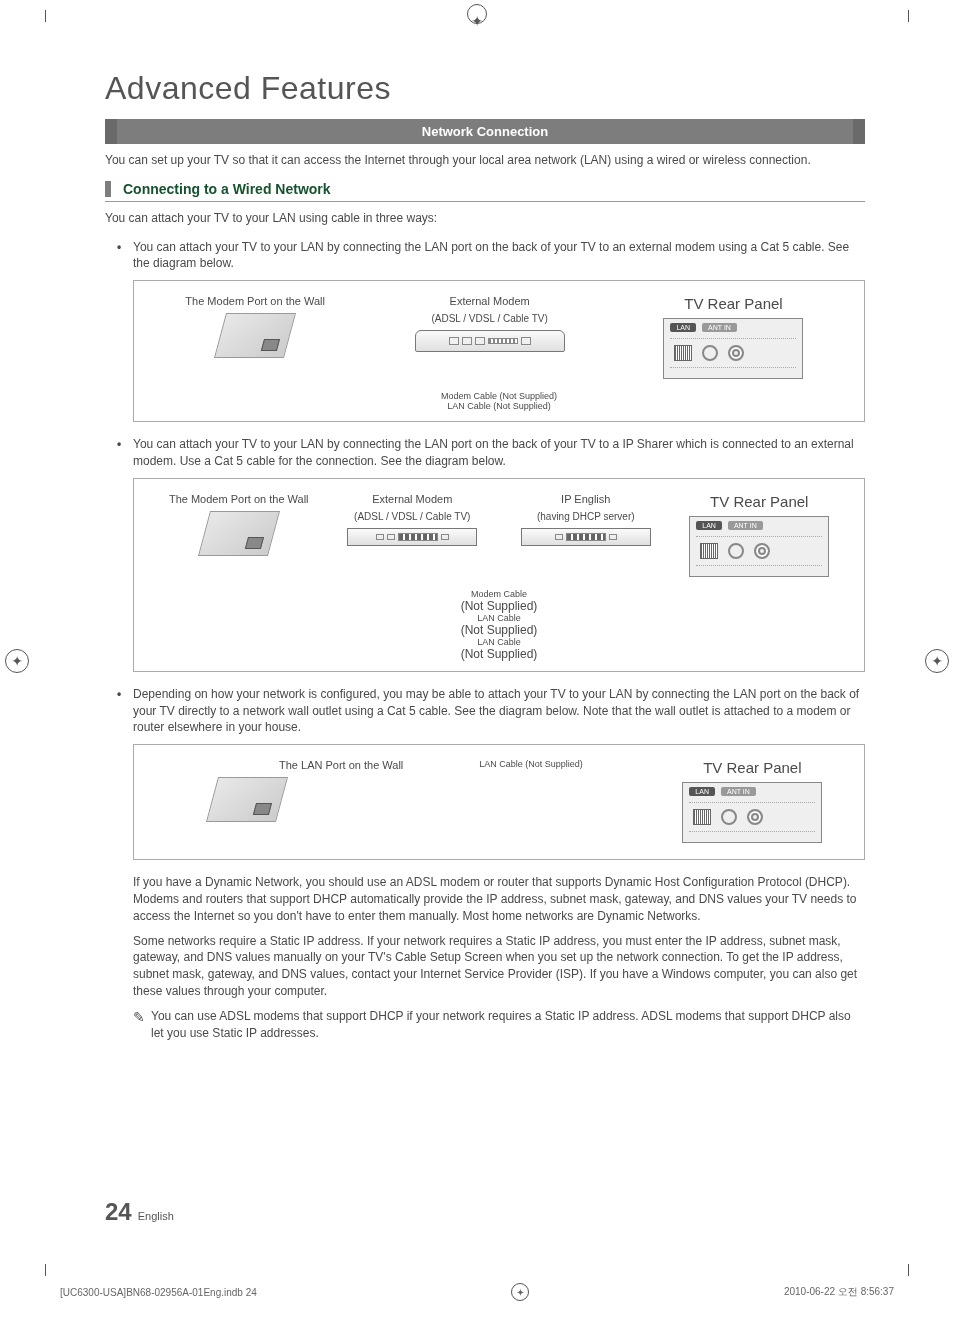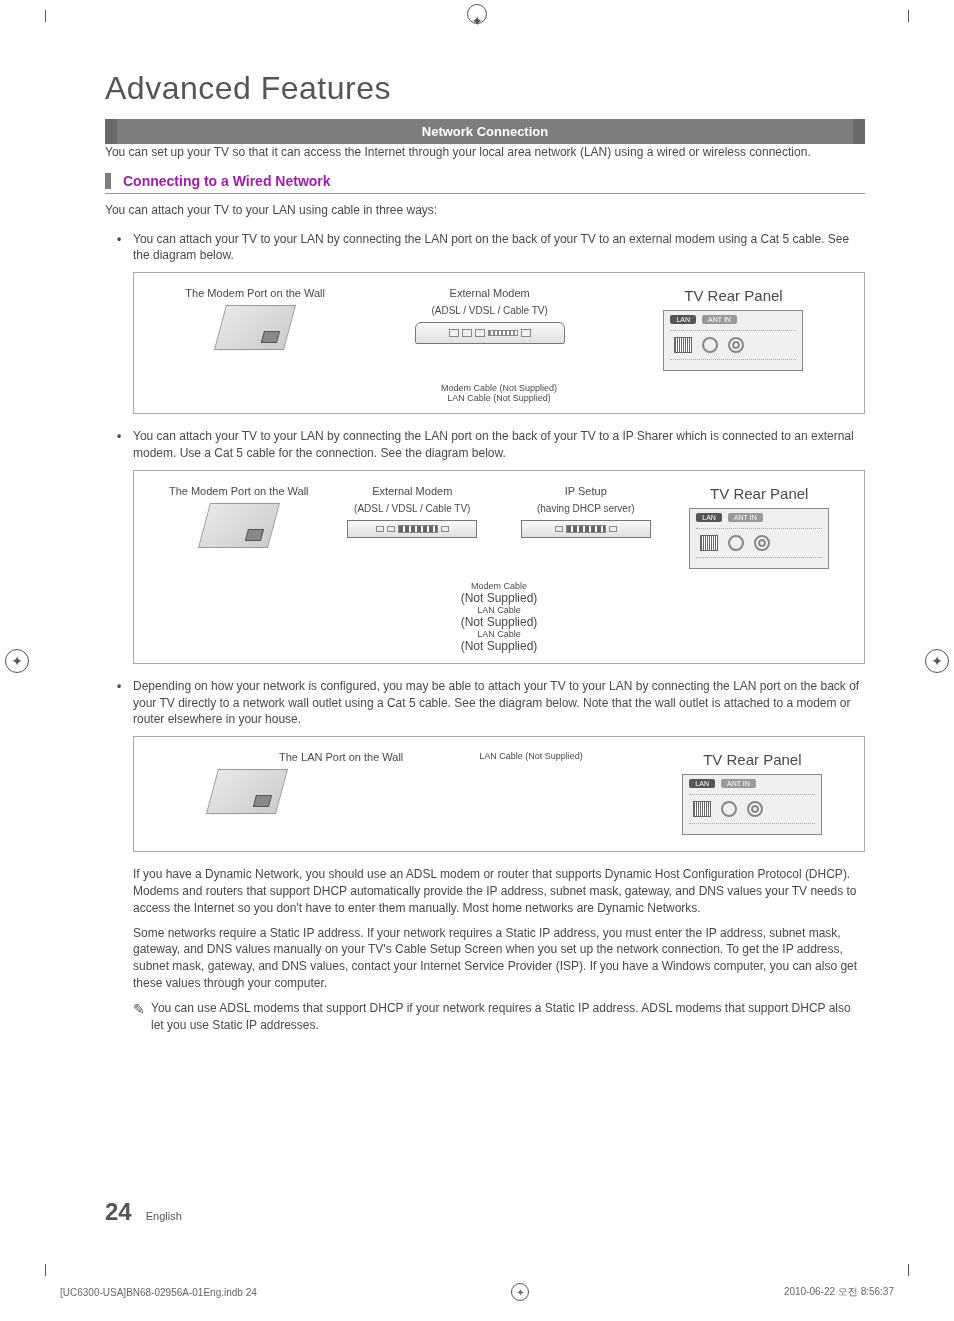--- a/index.html
+++ b/index.html
@@ -32,25 +32,26 @@
   }
   .section-bar {
     background: #7d7d7d;
     color: #fff;
     text-align: center;
     font-weight: bold;
     font-size: 13px;
     padding: 5px 8px;
     border-left: 12px solid #6a6a6a;
     border-right: 12px solid #6a6a6a;
+    margin-bottom: 8px;
   }
   .body-text { font-size: 12px; line-height: 1.4; margin-bottom: 12px; }
   .sub-heading-row { display: flex; align-items:center; border-bottom: 1px solid #999; padding-bottom: 4px; margin-bottom: 8px; }
   .sub-heading-row .tick { width: 6px; height: 16px; background: #7d7d7d; margin-right: 12px; }
-  .sub-heading-row .sub-heading { font-weight: bold; font-size: 14px; color: #a21caf; }
+  .sub-heading-row .sub-heading { font-weight: bold; font-size: 14px; color: #14532d; }
   ul.bullets { list-style: none; margin-bottom: 8px; }
   ul.bullets > li { font-size: 12px; line-height: 1.4; padding-left: 28px; position: relative; margin-bottom: 6px; }
   ul.bullets > li::before { content:"•"; position:absolute; left: 12px; font-weight:bold; }
   .diagram { border: 1px solid #aaa; margin: 6px 0 14px 28px; padding: 14px 18px 10px 18px; font-size: 10px; position: relative; }
   .dia-row { display:flex; align-items:flex-start; }
   .dia-col { flex:1; text-align:center; font-size:10px; }
   .dia-label-top { font-size: 11px; margin-bottom: 6px; }
   .dia-sub { font-size:10px; }
   .wall-port, .modem-box, .sharer-box, .rear-panel { margin: 6px auto; }
   .wall-port { width: 70px; height: 45px; background: linear-gradient(135deg,#e8e8e8,#ccc); border: 1px solid #999; transform: skewX(-15deg); position:relative;}
@@ -72,21 +73,21 @@
   .dia-caption-row { display:flex; margin-top:6px;flex-direction:column;}
   .dia-caption-row .cap { flex:1; text-align:center; font-size:9px;}
   .dia-caption-row .cap .ns { display:block; font-size:12px; }
   .rear-title { font-size:15px; margin-bottom:4px; text-align:center;}
 
   .para-block { margin-left: 28px; }
   .para-block p { font-size:12px; line-height:1.4; margin-bottom:8px;}
   .note-row { display:flex; font-size:12px; line-height:1.4; margin-left: 0;}
   .note-row .note-icon { width:18px; flex-shrink:0; font-size:14px;}
 
-  .page-num-row { position:absolute; left:105px; bottom: 95px; display:flex; align-items:baseline; gap:14px;}
+  .page-num-row { position:absolute; left:105px; bottom: 95px; display:flex; align-items:baseline; gap:6px;}
   .page-num { font-size:24px; font-weight:bold; color:#555;}
   .page-lang { font-size:11px; color:#555;}
 
   .footer { position:absolute; bottom: 20px; left: 60px; right: 60px; display:flex; justify-content:space-between; font-size:10px; color:#666; align-items:center;}
   .footer .reg { width:18px; height:18px; border:1px solid #555; border-radius:50%; display:flex; align-items:center; justify-content:center; font-size:10px;}
 </style>
 </head>
 <body>
 
 <div class="crop-top">
@@ -169,21 +170,21 @@
         <div class="dia-label-top">External Modem</div>
         <div class="dia-sub">(ADSL / VDSL / Cable TV)</div>
         <div class="sharer-box">
             <span></span>
             <span></span>
             <span class="ports"></span>
             <span></span>
           </div>
       </div>
       <div class="dia-col">
-        <div class="dia-label-top">IP Setup</div>
+        <div class="dia-label-top">IP English</div>
         <div class="dia-sub">(having DHCP server)</div>
         <div class="sharer-box">
             <span></span>
             <span class="ports"></span>
             <span></span>
           </div>
       </div>
       <div class="dia-col">
         <div class="rear-title">TV Rear Panel</div>
         <div class="rear-panel">

